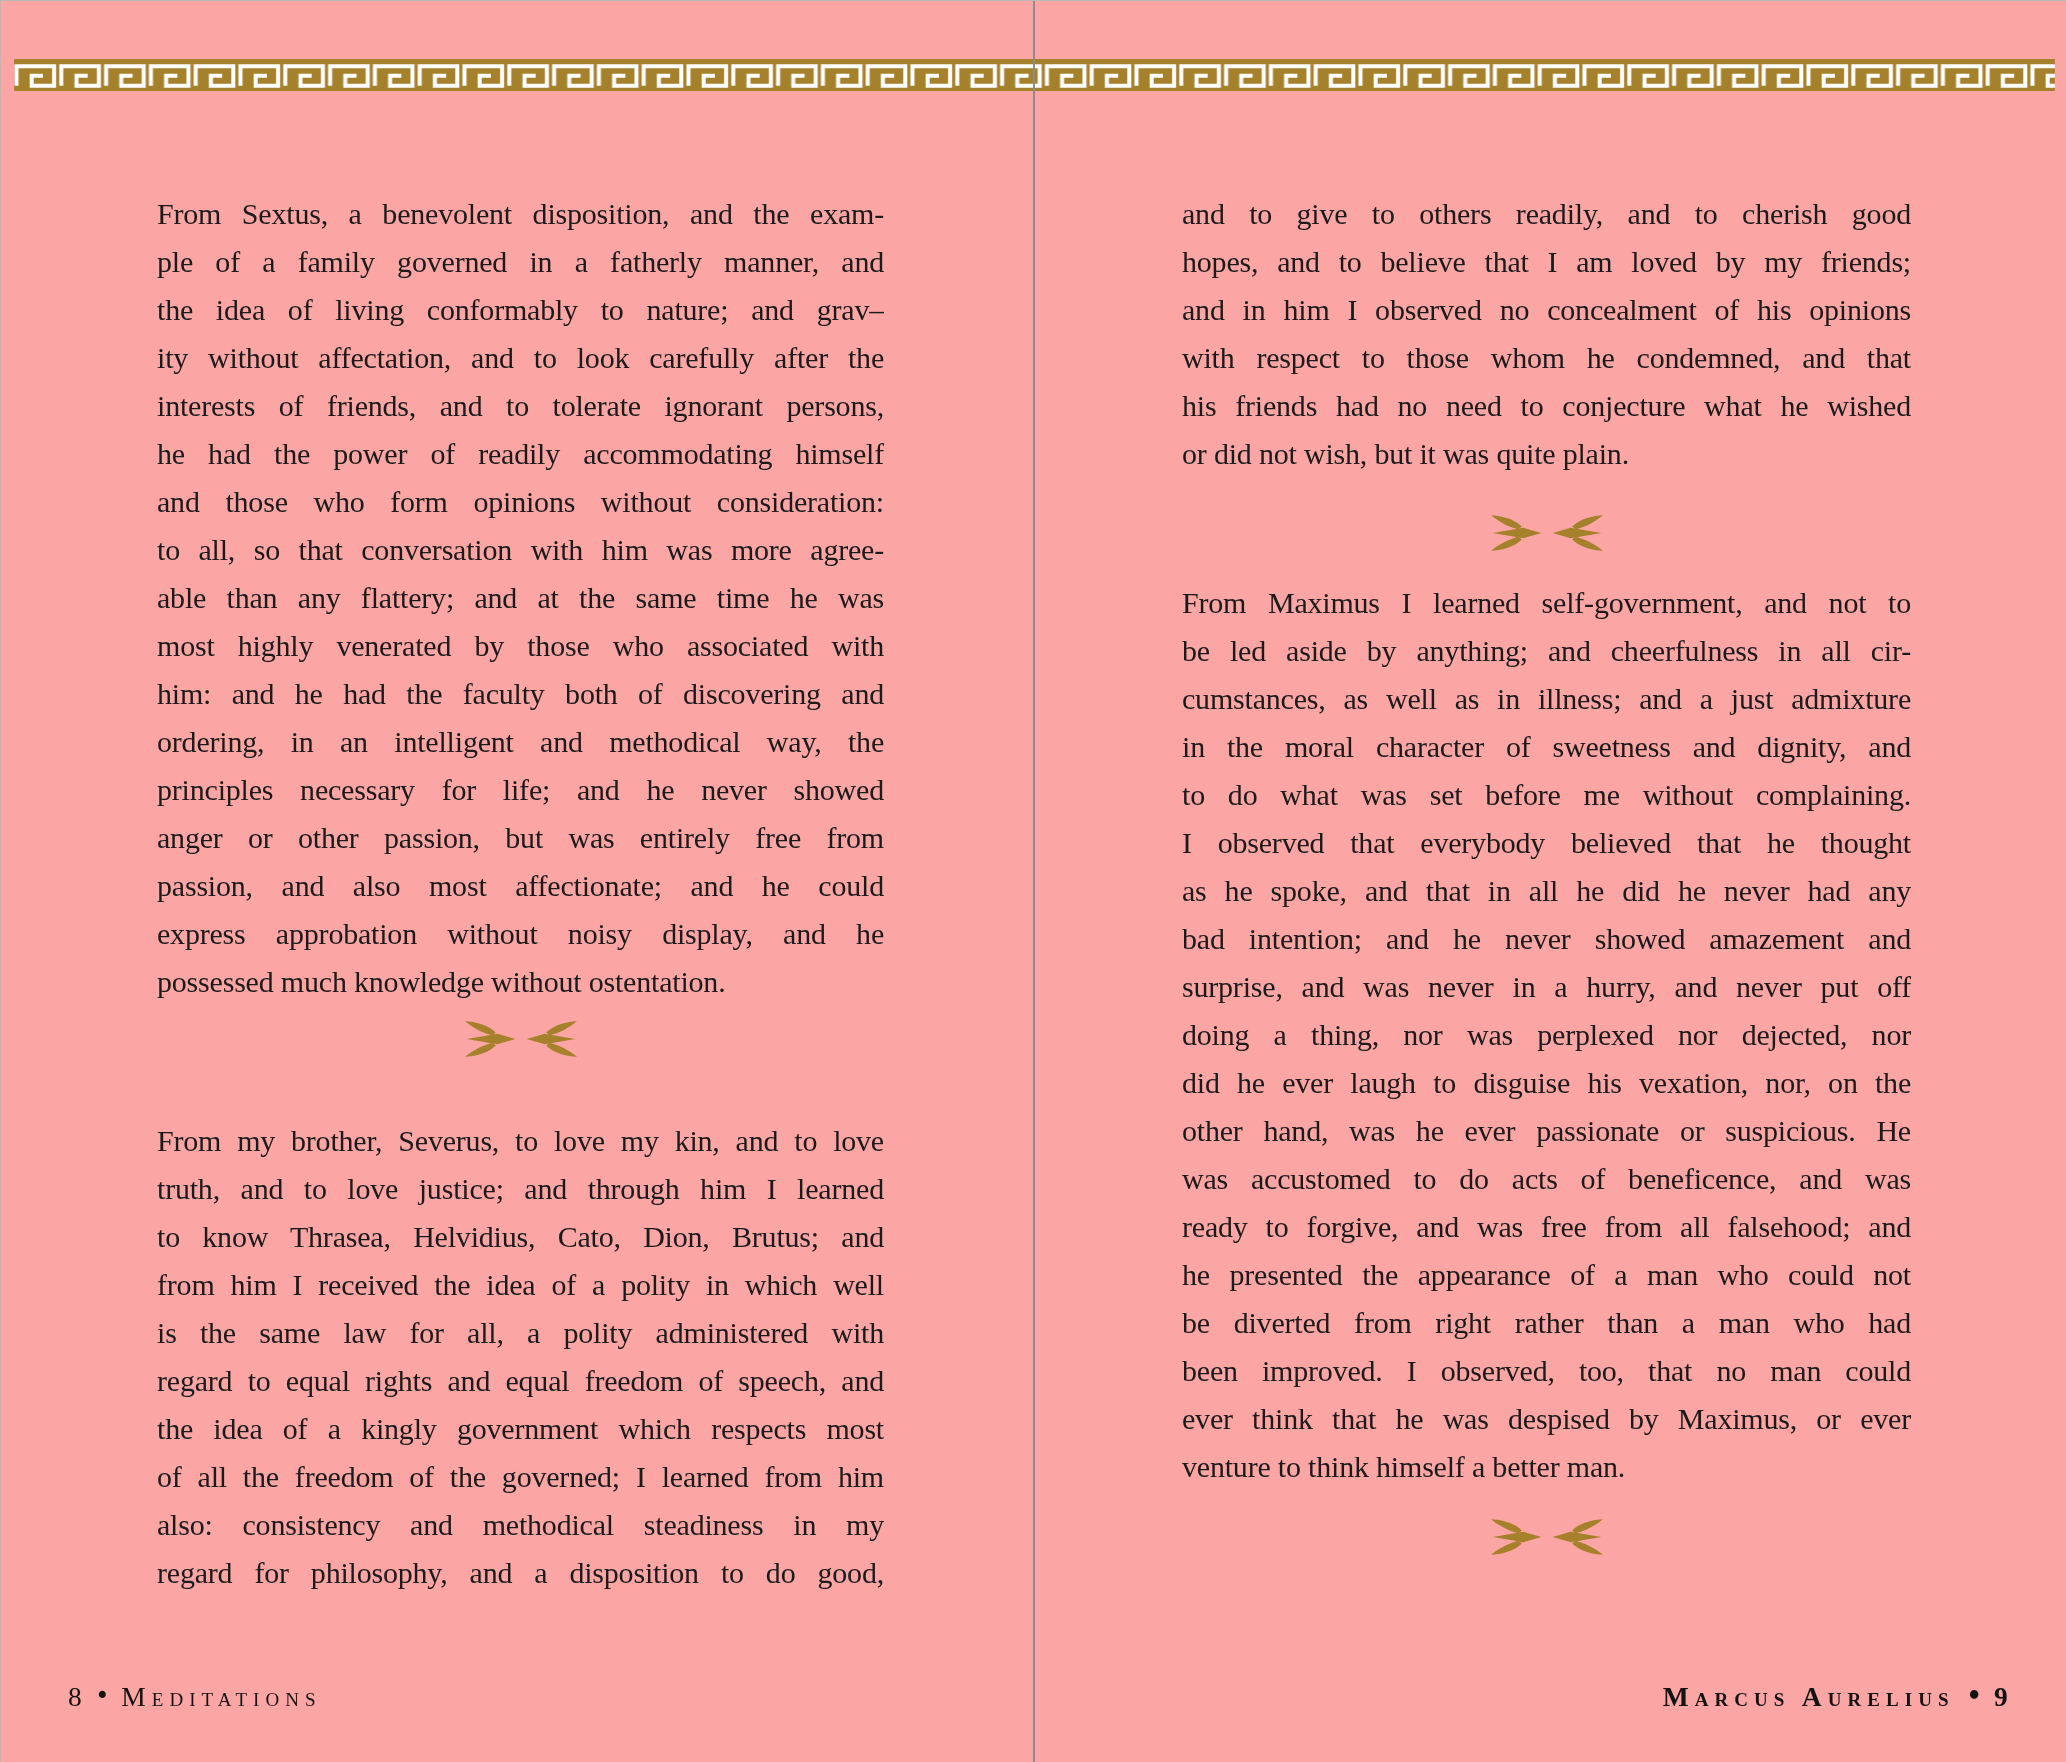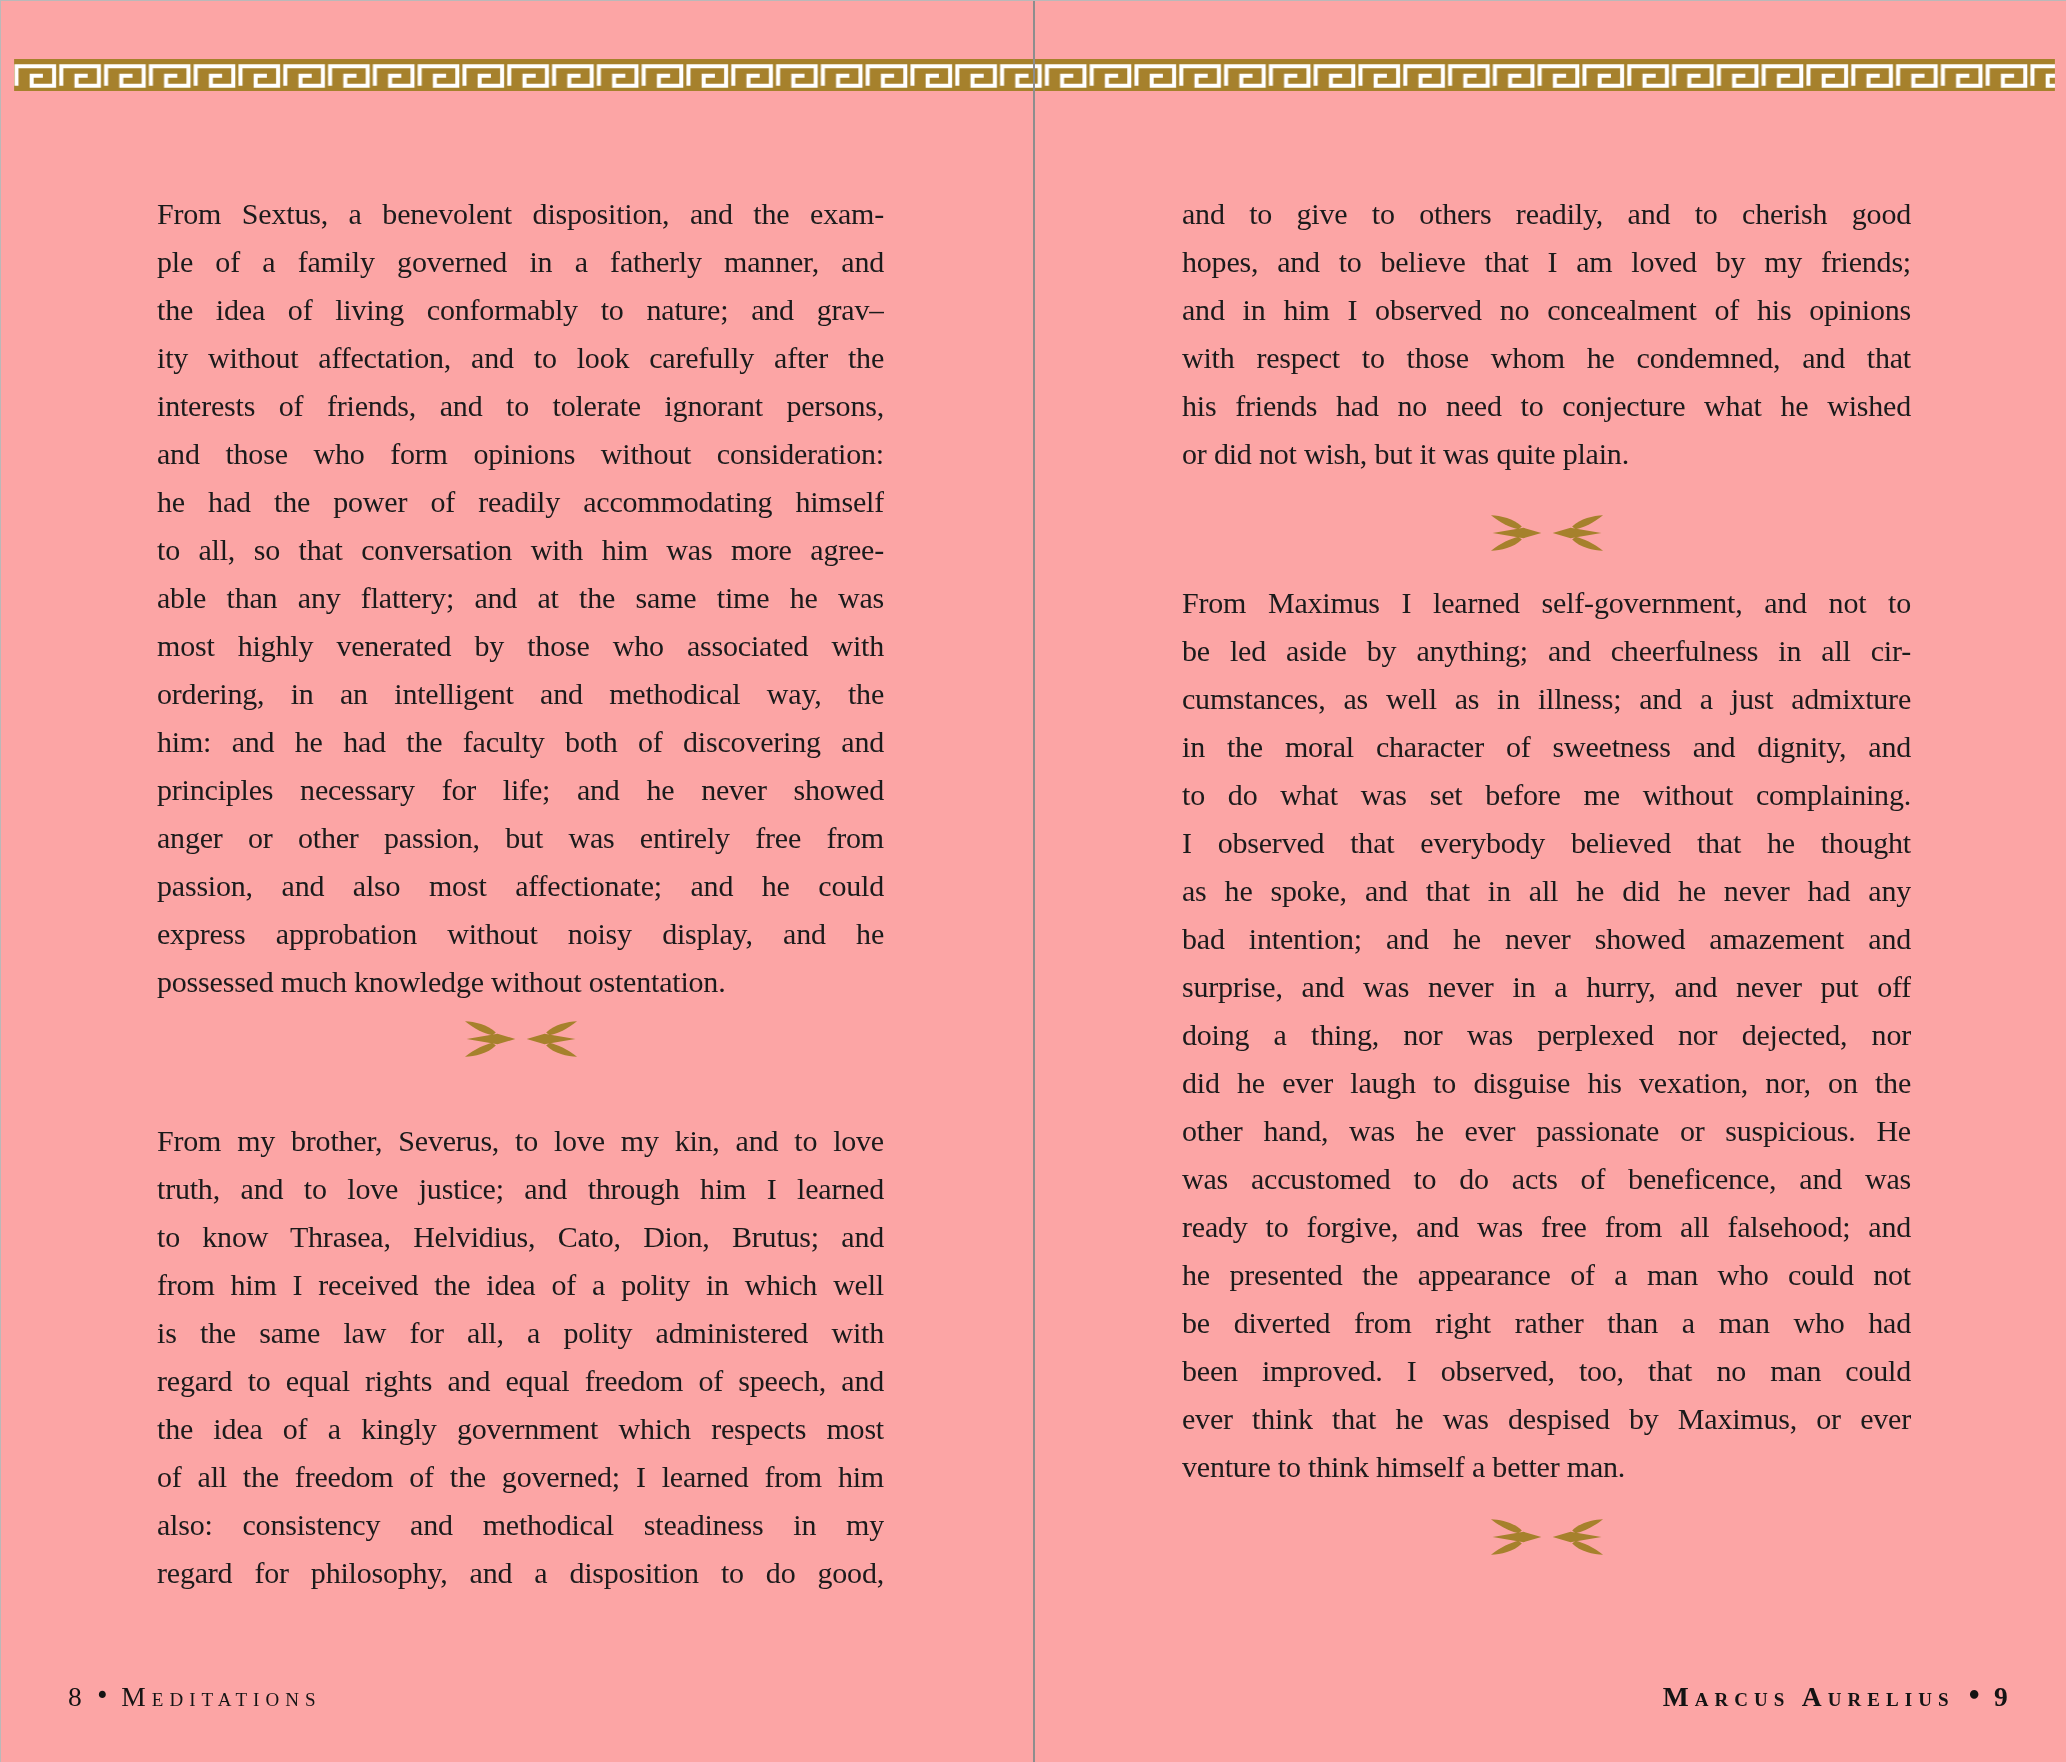--- a/index.html
+++ b/index.html
@@ -56,27 +56,27 @@
 
   <div class="page-divider" style="left:1032px;"></div>
 
   <div class="text-col" id="left-col">
       <div class="para">
         <div class="line">From Sextus, a benevolent disposition, and the exam-</div>
         <div class="line">ple of a family governed in a fatherly manner, and</div>
         <div class="line">the idea of living conformably to nature; and grav–</div>
         <div class="line">ity without affectation, and to look carefully after the</div>
         <div class="line">interests of friends, and to tolerate ignorant persons,</div>
+        <div class="line">he had the power of readily accommodating himself</div>
         <div class="line">and those who form opinions without consideration:</div>
-        <div class="line">he had the power of readily accommodating himself</div>
         <div class="line">to all, so that conversation with him was more agree-</div>
         <div class="line">able than any flattery; and at the same time he was</div>
         <div class="line">most highly venerated by those who associated with</div>
+        <div class="line">him: and he had the faculty both of discovering and</div>
         <div class="line">ordering, in an intelligent and methodical way, the</div>
-        <div class="line">him: and he had the faculty both of discovering and</div>
         <div class="line">principles necessary for life; and he never showed</div>
         <div class="line">anger or other passion, but was entirely free from</div>
         <div class="line">passion, and also most affectionate; and he could</div>
         <div class="line">express approbation without noisy display, and he</div>
         <div class="line last">possessed much knowledge without ostentation.</div>
       </div>
     <svg class="ornament" width="138" height="36" viewBox="0 0 170 44" xmlns="http://www.w3.org/2000/svg">
       <g fill="#a6812c">
         <g transform="translate(8,0)">
           <path d="M10,22 L48,15.5 L70,22 L48,28.5 Z"></path>

